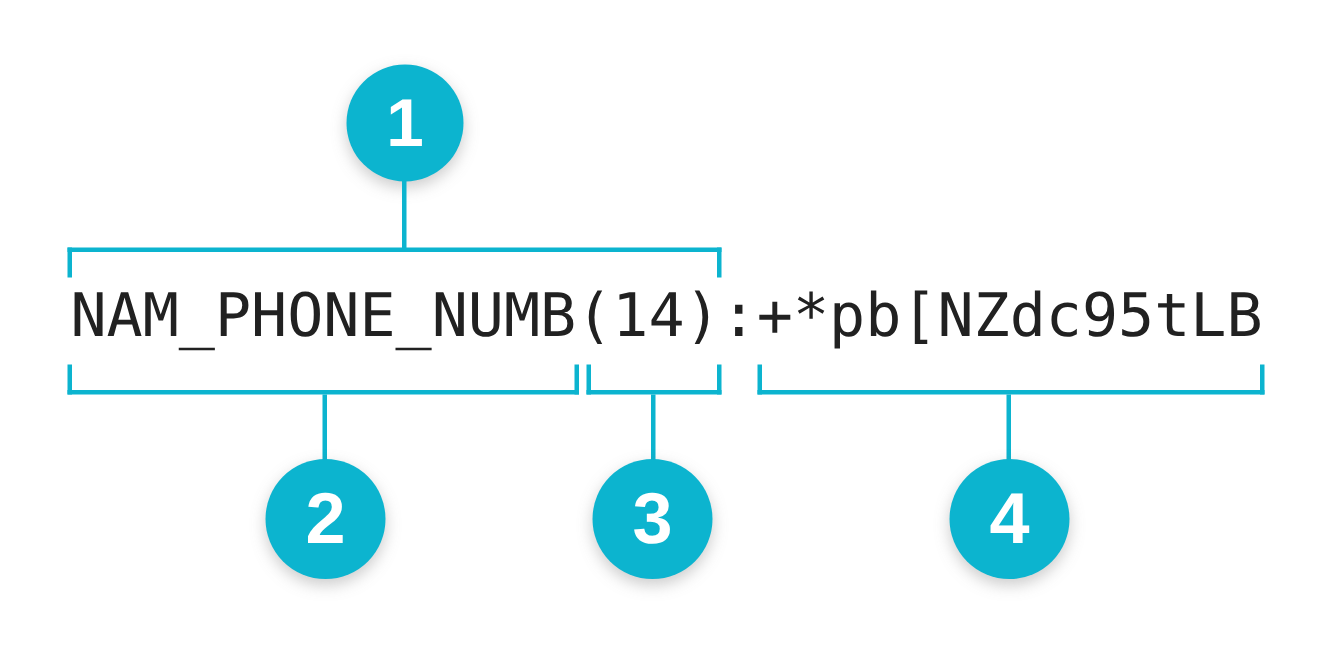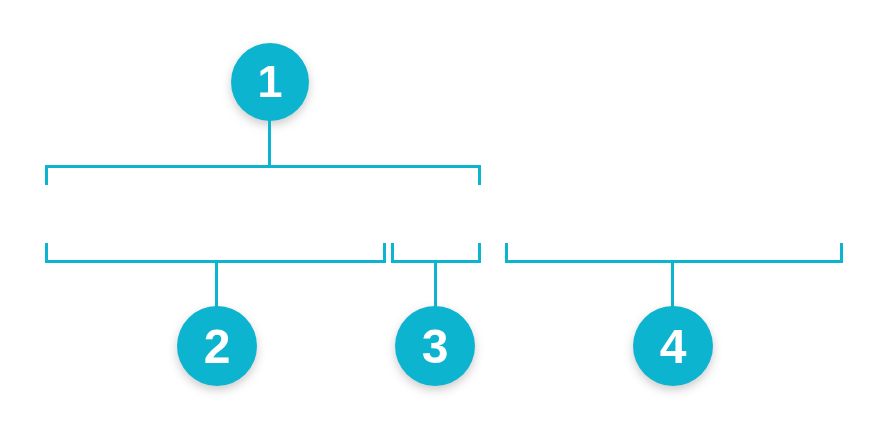--- a/index.html
+++ b/index.html
@@ -74,20 +74,21 @@
 <body>
 
 <div class="canvas">
 
   <div class="badge badge-1">
     <span>1</span>
   </div>
   <div class="vline connector-1"></div>
   <div class="bracket-top bracket-1"></div>
 
+  <div class="code-line"><span>NAM_PHONE_NUMB</span><span>(14)</span><span>:</span><span>+*pb[NZdc95tLB</span></div>
 
   <div class="bracket-bottom bracket-2"></div>
   <div class="bracket-bottom bracket-3"></div>
   <div class="bracket-bottom bracket-4"></div>
 
   <div class="vline drop-2"></div>
   <div class="vline drop-3"></div>
   <div class="vline drop-4"></div>
 
   <div class="badge badge-2">

